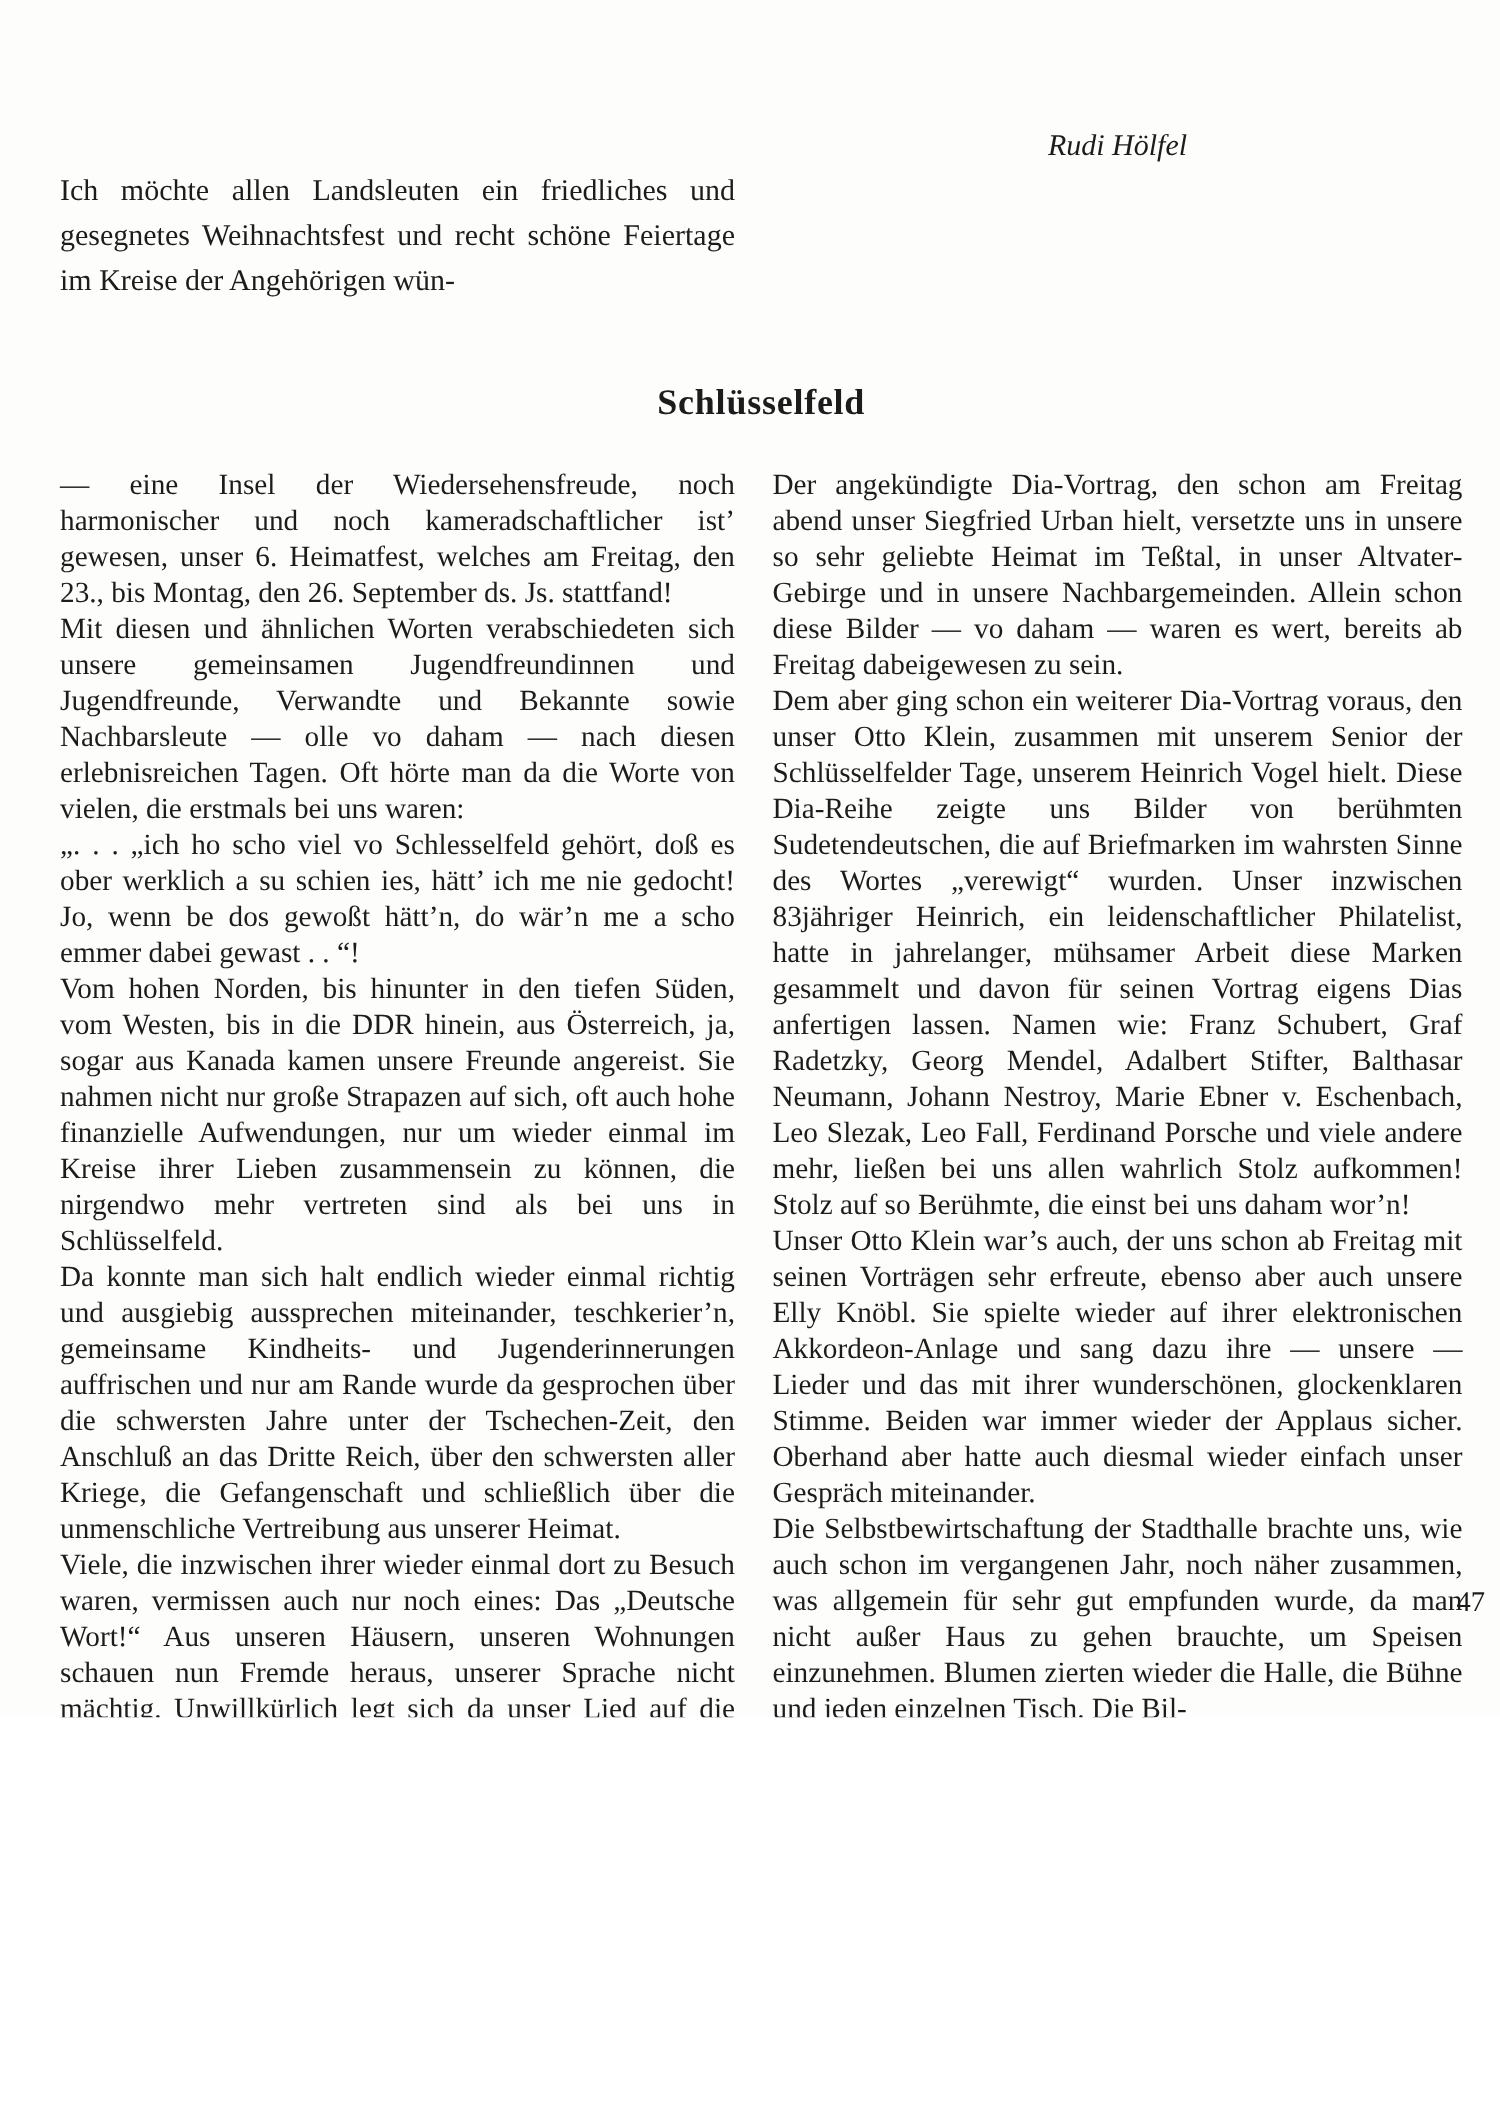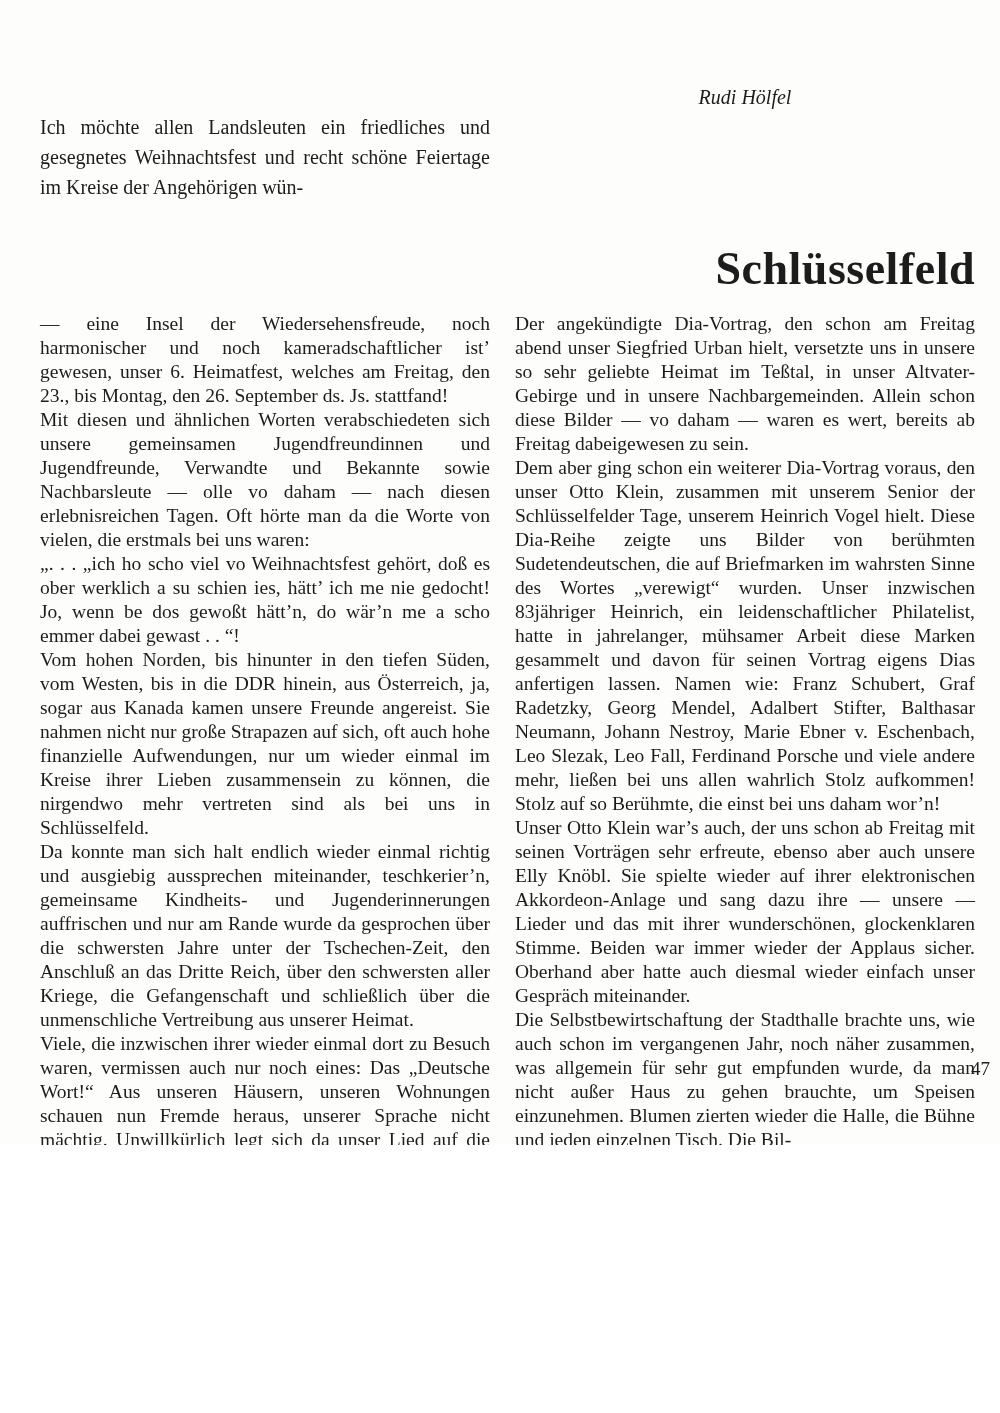--- a/index.html
+++ b/index.html
@@ -33,24 +33,24 @@
   }
   .signature {
     text-align: center;
     font-style: italic;
     font-size: 20px;
     line-height: 30px;
     margin-top: -30px;
   }
   .article-title {
     margin: 47px 0 16px 0;
-    font-size: 46px;
+    font-size: 24px;
     line-height: 40px;
     font-weight: bold;
-    text-align: right;
+    text-align: center;
     letter-spacing: 0.5px;
   }
   .body-columns {
     margin-top: 23px;
   }
   .body-columns p {
     margin: 0;
     font-size: 19.5px;
     line-height: 24px;
     text-align: justify;
@@ -77,21 +77,21 @@
       <div class="signature">Rudi Hölfel</div>
     </div>
   </div>
 
   <h1 class="article-title">Schlüsselfeld</h1>
 
   <div class="columns body-columns">
     <div class="col-left">
       <p>— eine Insel der Wiedersehensfreude, noch harmonischer und noch kameradschaftlicher ist’ gewesen, unser 6. Heimatfest, welches am Freitag, den 23., bis Montag, den 26. September ds. Js. stattfand!</p>
       <p>Mit diesen und ähnlichen Worten verabschiedeten sich unsere gemeinsamen Jugendfreundinnen und Jugendfreunde, Verwandte und Bekannte sowie Nachbarsleute — olle vo daham — nach diesen erlebnisreichen Tagen. Oft hörte man da die Worte von vielen, die erstmals bei uns waren:</p>
-      <p>„. . . „ich ho scho viel vo Weihnachtsfest gehört, doß es ober werklich a su schien ies, hätt’ ich me nie gedocht! Jo, wenn be dos gewoßt hätt’n, do wär’n me a scho emmer dabei gewast . . “!</p>
+      <p>„. . . „ich ho scho viel vo Schlesselfeld gehört, doß es ober werklich a su schien ies, hätt’ ich me nie gedocht! Jo, wenn be dos gewoßt hätt’n, do wär’n me a scho emmer dabei gewast . . “!</p>
       <p>Vom hohen Norden, bis hinunter in den tiefen Süden, vom Westen, bis in die DDR hinein, aus Österreich, ja, sogar aus Kanada kamen unsere Freunde angereist. Sie nahmen nicht nur große Strapazen auf sich, oft auch hohe finanzielle Aufwendungen, nur um wieder einmal im Kreise ihrer Lieben zusammensein zu können, die nirgendwo mehr vertreten sind als bei uns in Schlüsselfeld.</p>
       <p>Da konnte man sich halt endlich wieder einmal richtig und ausgiebig aussprechen miteinander, teschkerier’n, gemeinsame Kindheits- und Jugenderinnerungen auffrischen und nur am Rande wurde da gesprochen über die schwersten Jahre unter der Tschechen-Zeit, den Anschluß an das Dritte Reich, über den schwersten aller Kriege, die Gefangenschaft und schließlich über die unmenschliche Vertreibung aus unserer Heimat.</p>
       <p>Viele, die inzwischen ihrer wieder einmal dort zu Besuch waren, vermissen auch nur noch eines: Das „Deutsche Wort!“ Aus unseren Häusern, unseren Wohnungen schauen nun Fremde heraus, unserer Sprache nicht mächtig. Unwillkürlich legt sich da unser Lied auf die Lippen: „Muttersprache — Mutterlaut!“</p>
     </div>
     <div class="col-right">
       <p>Der angekündigte Dia-Vortrag, den schon am Freitag abend unser Siegfried Urban hielt, versetzte uns in unsere so sehr geliebte Heimat im Teßtal, in unser Altvater-Gebirge und in unsere Nachbargemeinden. Allein schon diese Bilder — vo daham — waren es wert, bereits ab Freitag dabeigewesen zu sein.</p>
       <p>Dem aber ging schon ein weiterer Dia-Vortrag voraus, den unser Otto Klein, zusammen mit unserem Senior der Schlüsselfelder Tage, unserem Heinrich Vogel hielt. Diese Dia-Reihe zeigte uns Bilder von berühmten Sudetendeutschen, die auf Briefmarken im wahrsten Sinne des Wortes „verewigt“ wurden. Unser inzwischen 83jähriger Heinrich, ein leidenschaftlicher Philatelist, hatte in jahrelanger, mühsamer Arbeit diese Marken gesammelt und davon für seinen Vortrag eigens Dias anfertigen lassen. Namen wie: Franz Schubert, Graf Radetzky, Georg Mendel, Adalbert Stifter, Balthasar Neumann, Johann Nestroy, Marie Ebner v. Eschenbach, Leo Slezak, Leo Fall, Ferdinand Porsche und viele andere mehr, ließen bei uns allen wahrlich Stolz aufkommen! Stolz auf so Berühmte, die einst bei uns daham wor’n!</p>
       <p>Unser Otto Klein war’s auch, der uns schon ab Freitag mit seinen Vorträgen sehr erfreute, ebenso aber auch unsere Elly Knöbl. Sie spielte wieder auf ihrer elektronischen Akkordeon-Anlage und sang dazu ihre — unsere — Lieder und das mit ihrer wunderschönen, glockenklaren Stimme. Beiden war immer wieder der Applaus sicher. Oberhand aber hatte auch diesmal wieder einfach unser Gespräch miteinander.</p>
       <p>Die Selbstbewirtschaftung der Stadthalle brachte uns, wie auch schon im vergangenen Jahr, noch näher zusammen, was allgemein für sehr gut empfunden wurde, da man nicht außer Haus zu gehen brauchte, um Speisen einzunehmen. Blumen zierten wieder die Halle, die Bühne und jeden einzelnen Tisch. Die Bil-</p>
     </div>

